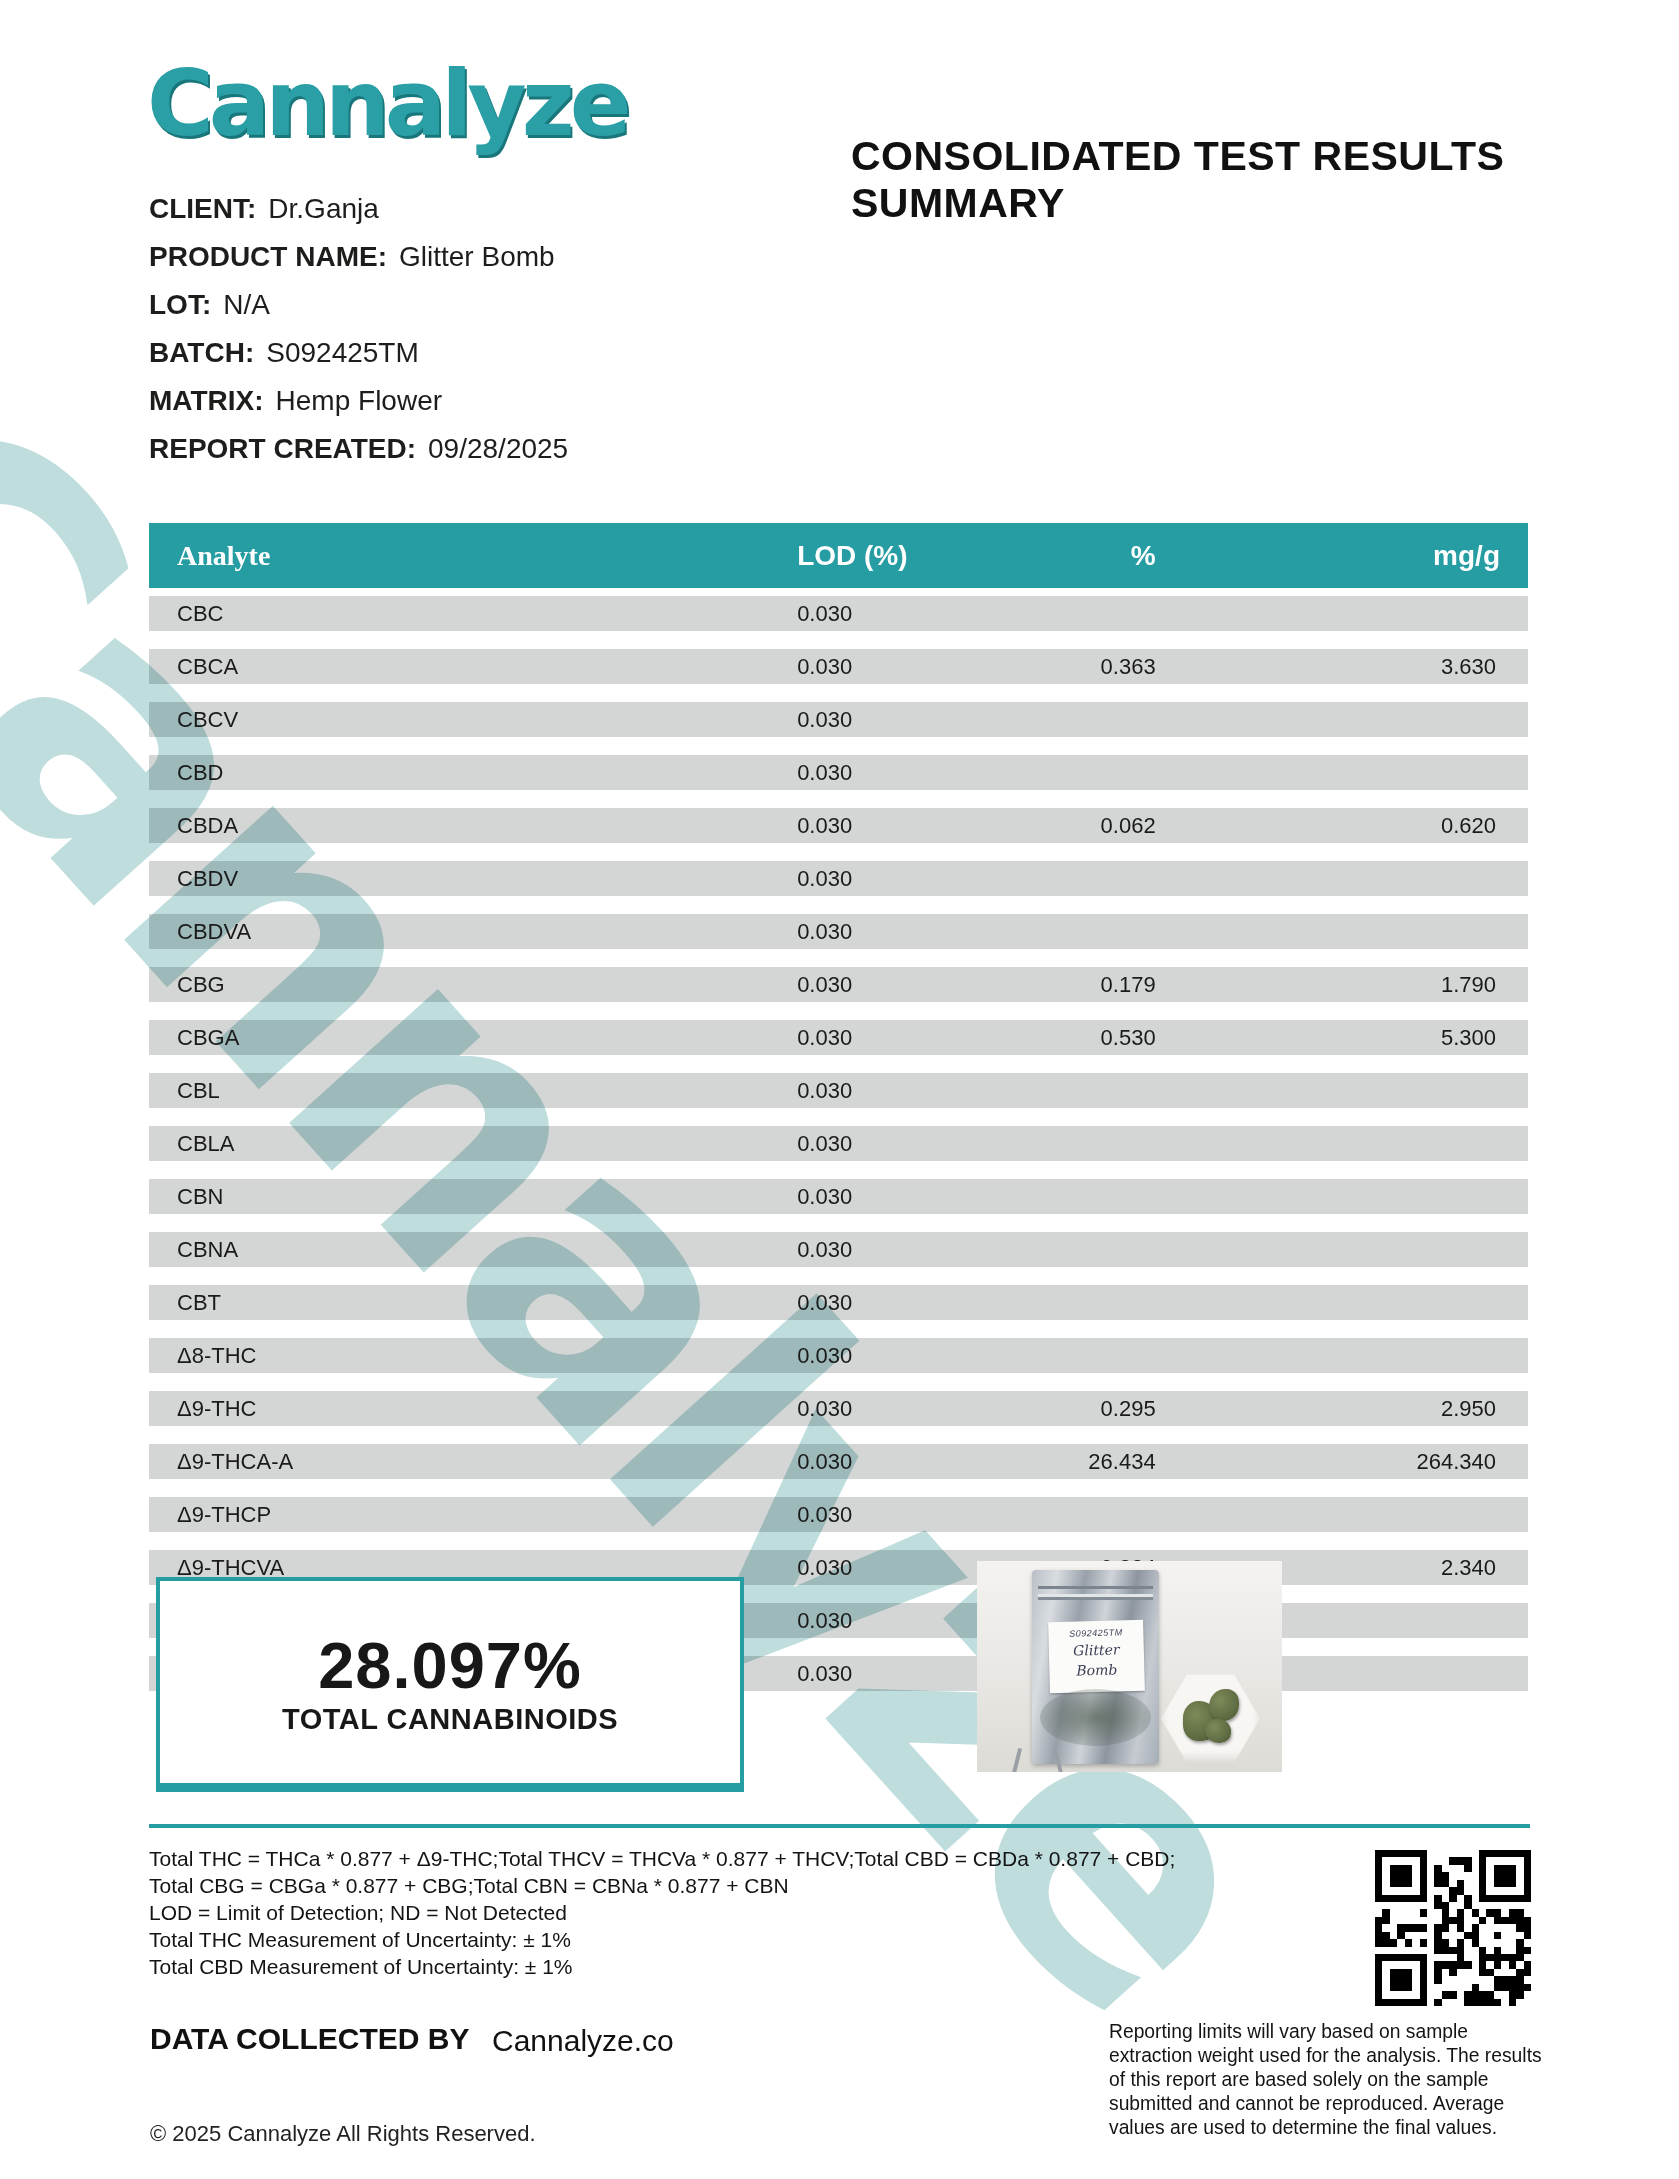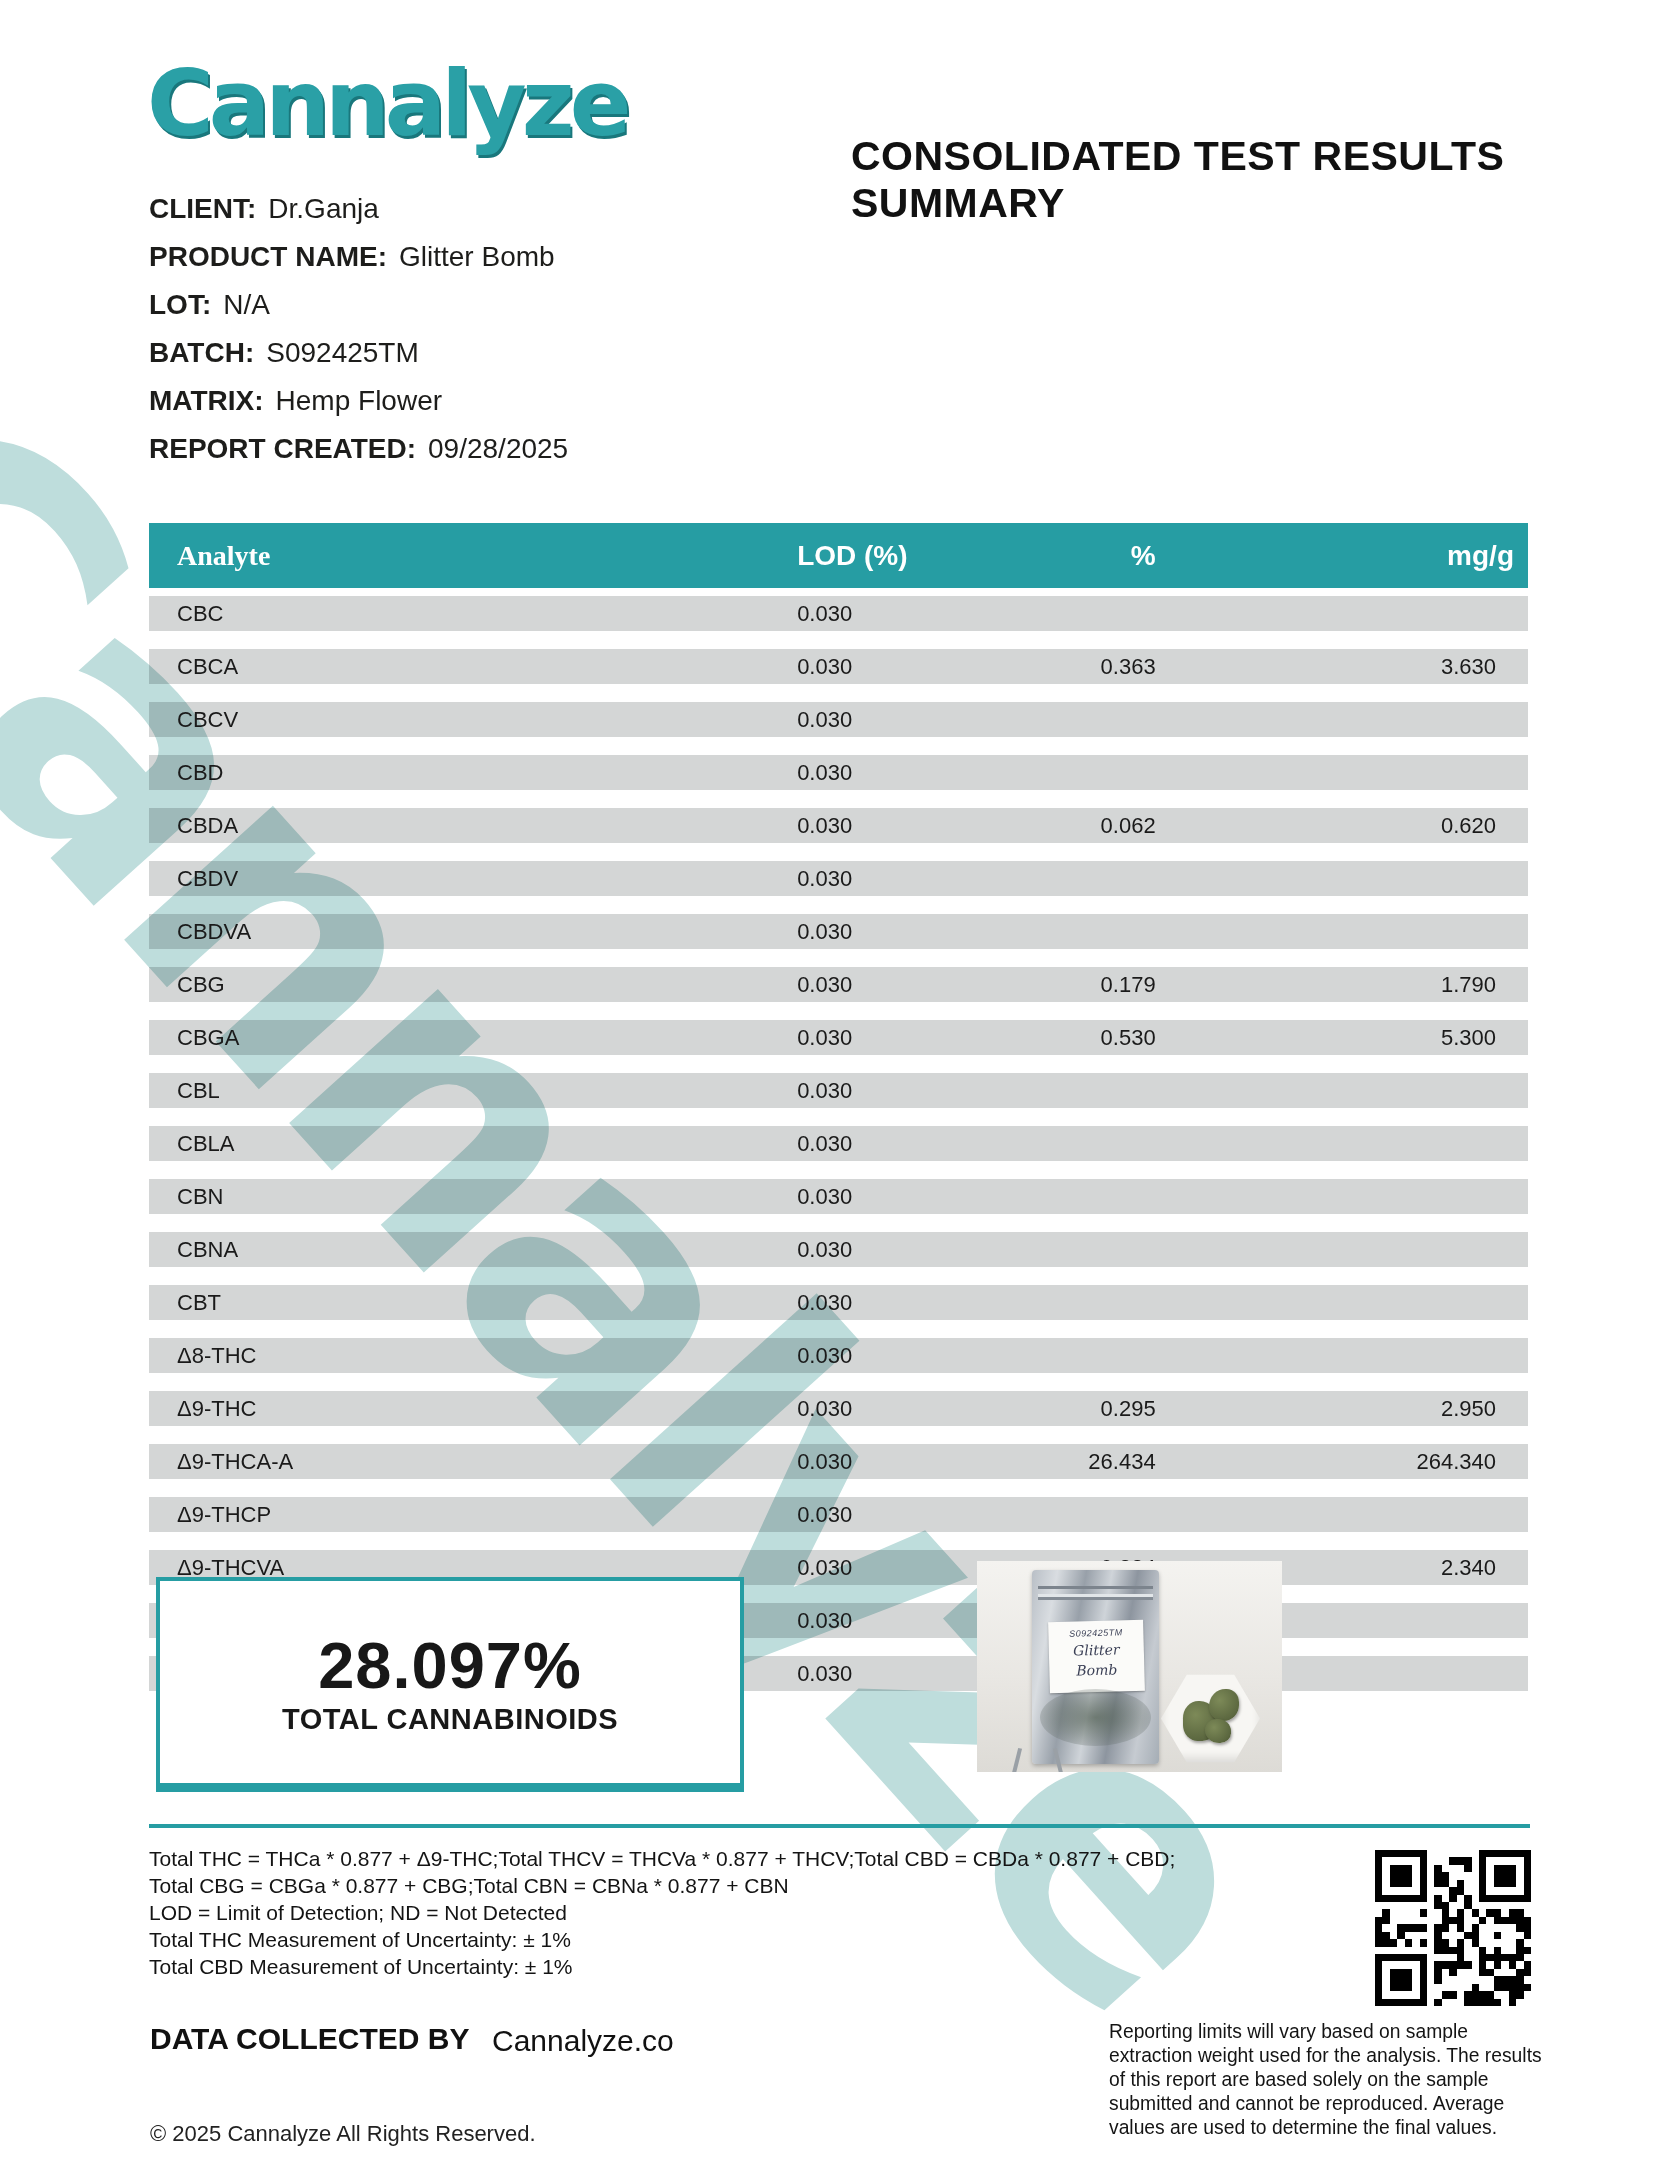--- a/index.html
+++ b/index.html
@@ -41,21 +41,21 @@
   
   .tbl-head {
     position:absolute; left:149px; top:523px; width:1379px; height:65px;
     background:#269da3; color:#ffffff;
     display:grid; grid-template-columns:47% 15% 11% 1fr; align-items:center;
     font-size:28px; font-weight:bold;
   }
   .tbl-head .c1 { padding-left:28px;font-family:Liberation Serif, serif; }
   .tbl-head .c2 { text-align:left; }
   .tbl-head .c3 { text-align:right; }
-  .tbl-head .c4 { text-align:right; padding-right:14px; }
+  .tbl-head .c4 { text-align:right; padding-right:28px; }
 
   .tbl-rows {
     position:absolute; left:149px; top:596px; width:1379px;
     display:flex; flex-direction:column; gap:18px;
   }
   .tbl-row {
     height:35px; background:rgba(0,10,10,0.17);
     display:grid; grid-template-columns:47% 15% 11% 1fr; align-items:center;
     font-size:22px; color:#1a1a1a;
   }

